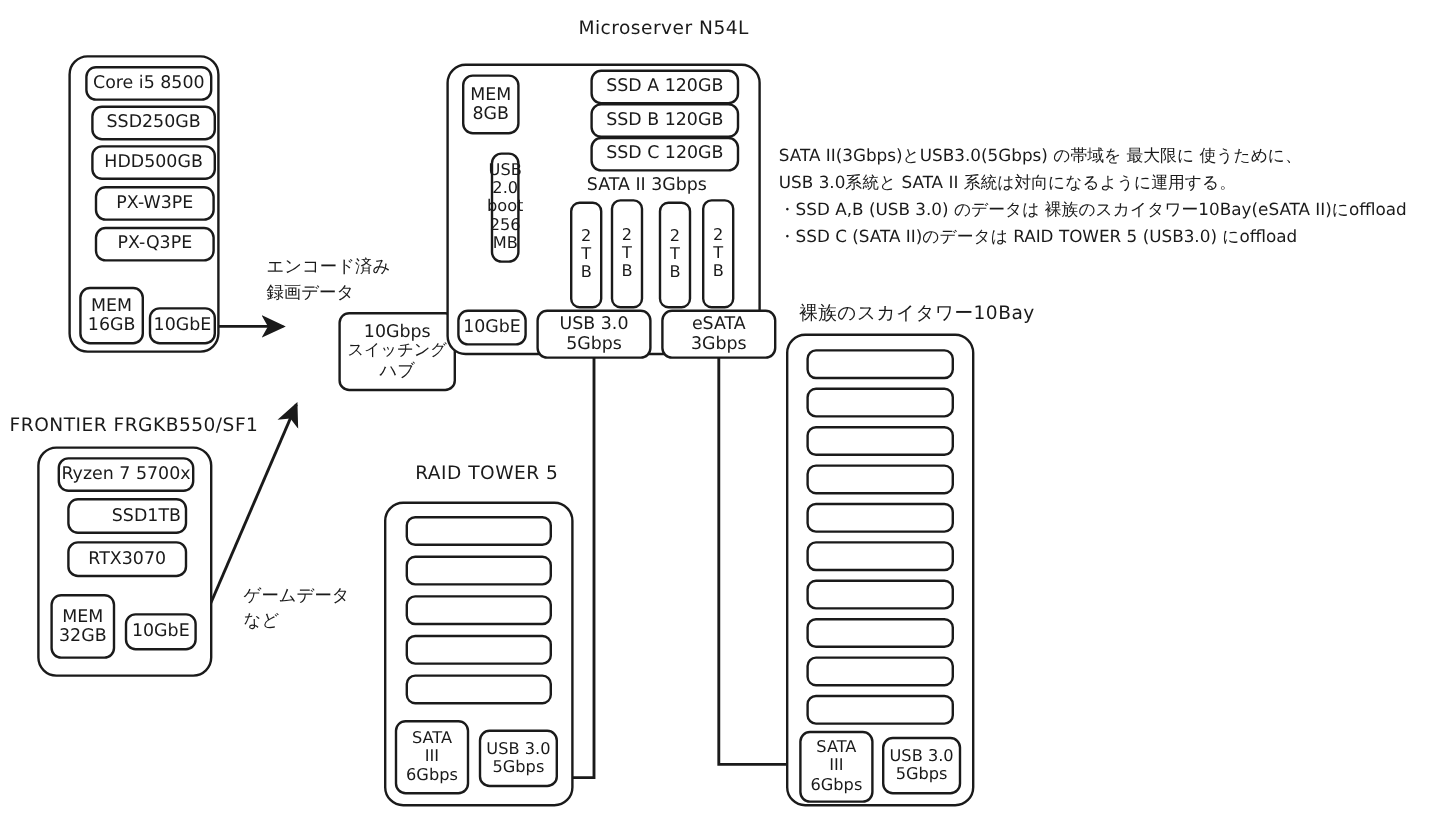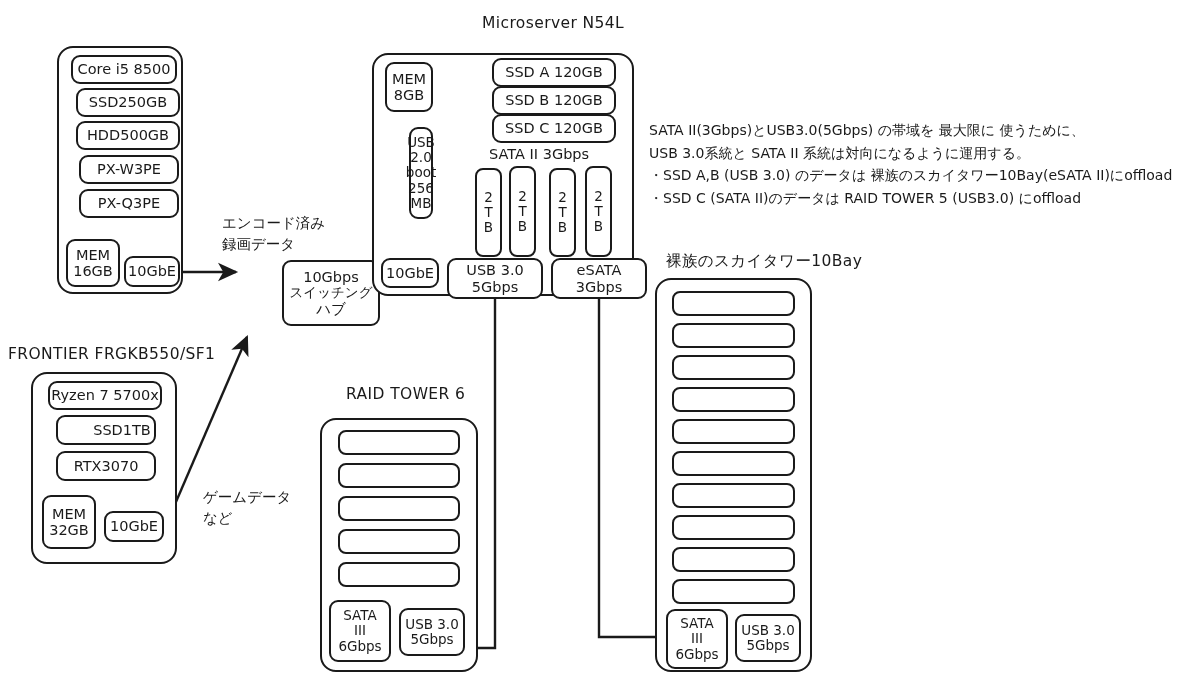--- a/index.html
+++ b/index.html
@@ -187,21 +187,21 @@
     <span>3Gbps</span>
   </div>
 
   <div class="lbl jp" style="left:649px;top:119px;line-height:1.62;font-size:14px;">
     <div>SATA II(3Gbps)とUSB3.0(5Gbps) の帯域を 最大限に 使うために、</div>
     <div>USB 3.0系統と SATA II 系統は対向になるように運用する。</div>
     <div>・SSD A,B (USB 3.0) のデータは 裸族のスカイタワー10Bay(eSATA II)にoffload</div>
     <div>・SSD C (SATA II)のデータは RAID TOWER 5 (USB3.0) にoffload</div>
   </div>
 
-  <div class="title" style="left:346px;top:385px;">RAID TOWER 6</div>
+  <div class="title" style="left:346px;top:385px;">RAID TOWER 5</div>
 
   <div class="box outer" style="left:320px;top:418px;width:158px;height:254px;"></div>
 
   <div class="box bay" style="left:338px;top:430px;width:122px;height:25px;"></div>
   <div class="box bay" style="left:338px;top:463px;width:122px;height:25px;"></div>
   <div class="box bay" style="left:338px;top:496px;width:122px;height:25px;"></div>
   <div class="box bay" style="left:338px;top:529px;width:122px;height:25px;"></div>
   <div class="box bay" style="left:338px;top:562px;width:122px;height:25px;"></div>
 
   <div class="box port vert f13" style="left:329px;top:600px;width:62px;height:62px;">

